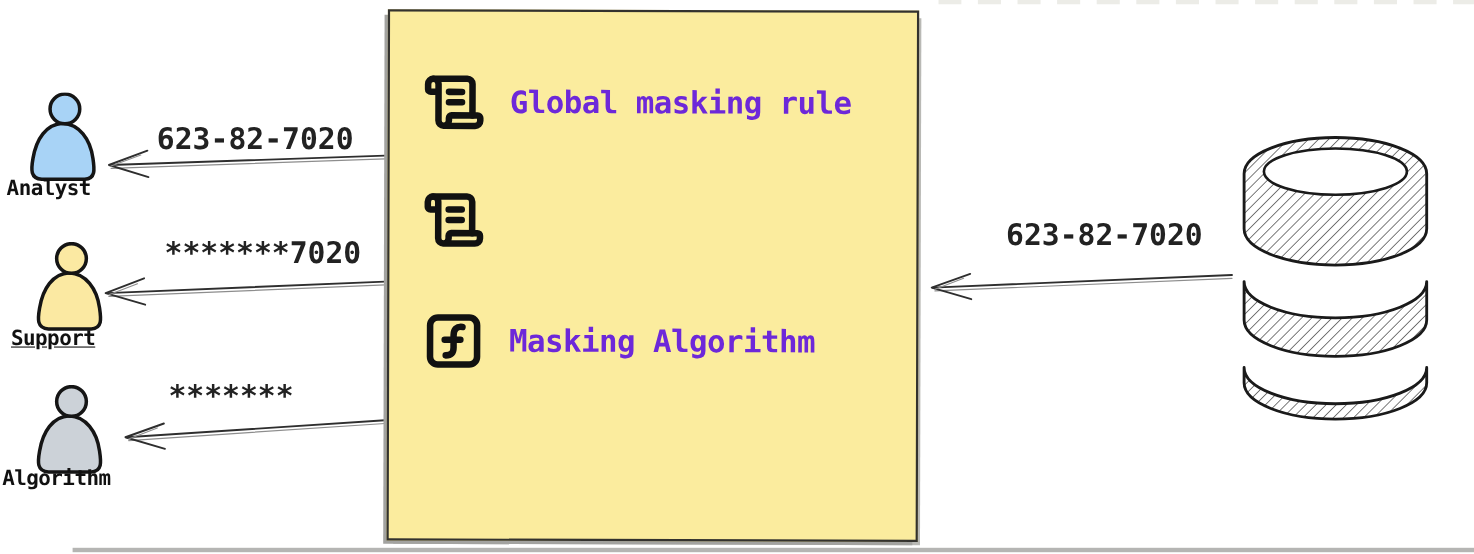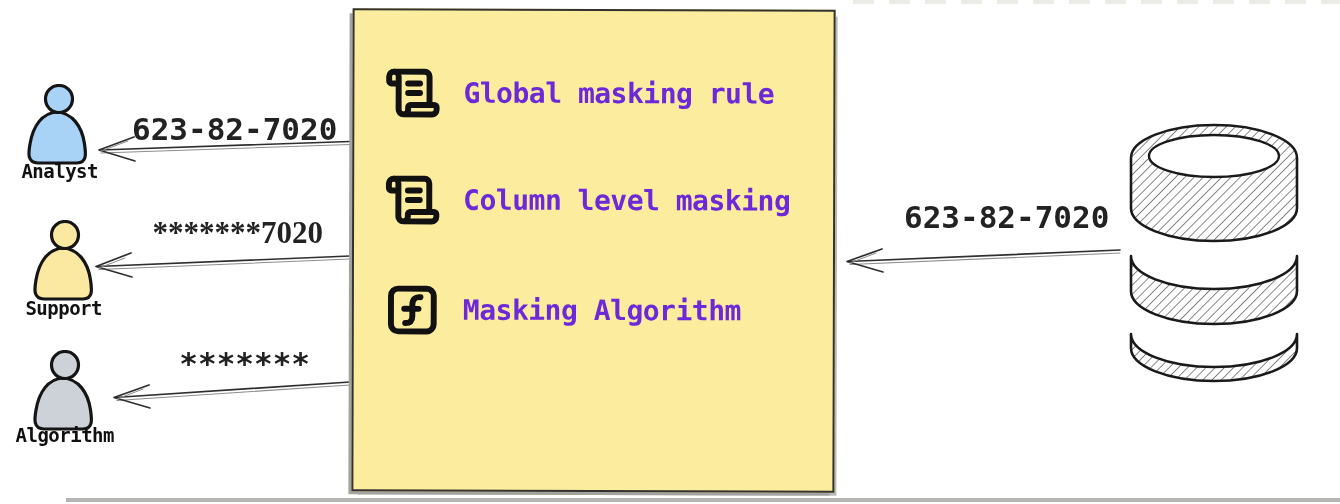--- a/index.html
+++ b/index.html
@@ -5,26 +5,26 @@
   html,body{margin:0;padding:0;background:#ffffff;}
   .stage{
     position:relative;width:1340px;height:504px;overflow:hidden;
     background:#ffffff;
     font-family:"DejaVu Sans Mono","Liberation Mono",monospace;
     color:#1d1d1d;
   }
   .abs{position:absolute;}
   
   .actor-label{
-    position:absolute;text-align:right;font-size:19px;font-weight:700;
+    position:absolute;text-align:left;font-size:19px;font-weight:700;
     color:#111;letter-spacing:-0.5px;white-space:nowrap;
   }
   
   .flow-label{
-    position:absolute;text-align:right;font-size:31px;font-weight:700;
+    position:absolute;text-align:center;font-size:27px;font-weight:700;
     color:#222;white-space:nowrap;letter-spacing:0px;
   }
   
   .panel{
     position:absolute;left:352px;top:9px;width:483px;height:483px;
     background:#fbec9e;border:2.5px solid #33322e;box-sizing:border-box;
     box-shadow:-4px 4px 0 -1px #a3a3a0, 4px 5px 0 -2px #b9b9b5;
     transform:rotate(0.15deg);
   }
   .panel-row{
@@ -52,21 +52,21 @@
       <circle cx="39" cy="15" r="13.5" stroke="#151515" stroke-width="3.2" fill="#a8d3f6"></circle>
     </svg>
     <div class="actor-label" style="left:6px;top:160px;width:92px;">Analyst</div>
   </div>
 
   <div>
     <svg class="abs" style="left:26px;top:220px;" width="74" height="82" viewBox="0 0 74 82">
       <path d="M 37,28 C 22,29 13,42 10,60 C 8.2,70 7.5,78.5 18,79 L 57,79 C 67,78.5 66,70 64.5,60 C 62,42 52,29 37,28 Z" stroke="#151515" stroke-width="3.2" stroke-linejoin="round" fill="#fbe9a2"></path>
       <circle cx="39" cy="15" r="13.5" stroke="#151515" stroke-width="3.2" fill="#fbe9a2"></circle>
     </svg>
-    <div class="actor-label" style="left:10px;top:297px;width:92px;">Support</div>
+    <div class="actor-label" style="left:10px;top:297px;width:92px;text-decoration:underline;">Support</div>
   </div>
 
   <div>
     <svg class="abs" style="left:26px;top:350px;" width="74" height="82" viewBox="0 0 74 82">
       <path d="M 37,28 C 22,29 13,42 10,60 C 8.2,70 7.5,78.5 18,79 L 57,79 C 67,78.5 66,70 64.5,60 C 62,42 52,29 37,28 Z" stroke="#151515" stroke-width="3.2" stroke-linejoin="round" fill="#ccd2d8"></path>
       <circle cx="39" cy="15" r="13.5" stroke="#151515" stroke-width="3.2" fill="#ccd2d8"></circle>
     </svg>
     <div class="actor-label" style="left:2px;top:424px;width:112px;">Algorithm</div>
   </div>
 
@@ -95,21 +95,21 @@
 
     <g>
       <path d="M1120,250 L850,261.5" stroke="#8d8d8d" stroke-width="1.1" transform="translate(0,3)"></path>
       <path d="M1120,250 L848,261.5" stroke="#2e2e2e" stroke-width="1.7"></path>
       <path d="M882,249 L847,261.5 L883,272" stroke="#2e2e2e" stroke-width="1.7"></path>
       <path d="M876,253 L850,263" stroke="#8d8d8d" stroke-width="1"></path>
     </g>
   </svg>
 
   <div class="flow-label" style="left:132px;top:111px;width:200px;">623-82-7020</div>
-  <div class="flow-label" style="left:123px;top:215px;width:200px;font-family:Liberation Serif, serif;">*******7020</div>
+  <div class="flow-label" style="left:139px;top:215px;width:200px;">*******7020</div>
   <div class="flow-label" style="left:110px;top:345px;width:200px;">*******</div>
   <div class="flow-label" style="left:904px;top:199px;width:200px;">623-82-7020</div>
 
   <div class="panel">
 
     <div class="panel-row" style="top:53px;">
       <svg class="row-icon" viewBox="0 0 24 24" fill="none" stroke="#111" stroke-width="2.5" stroke-linecap="round" stroke-linejoin="round">
         <path d="M15 12h-5"></path>
           <path d="M15 8h-5"></path>
           <path d="M19 17V5a2 2 0 0 0-2-2H4"></path>
@@ -118,21 +118,20 @@
       <span class="row-label">Global masking rule</span>
     </div>
 
     <div class="panel-row" style="top:160px;">
       <svg class="row-icon" viewBox="0 0 24 24" fill="none" stroke="#111" stroke-width="2.5" stroke-linecap="round" stroke-linejoin="round">
         <path d="M15 12h-5"></path>
           <path d="M15 8h-5"></path>
           <path d="M19 17V5a2 2 0 0 0-2-2H4"></path>
         <path d="M8 21h12a2 2 0 0 0 2-2v-1a1 1 0 0 0-1-1H11a1 1 0 0 0-1 1v1a2 2 0 1 1-4 0V5a2 2 0 1 0-4 0v2a1 1 0 0 0 1 1h3"></path>
       </svg>
-      <span class="row-label">Column level masking</span>
     </div>
 
     <div class="panel-row" style="top:270px;justify-content:space-between;">
       <svg class="row-icon" viewBox="0 0 24 24" fill="none" stroke="#111" stroke-width="2.5" stroke-linecap="round" stroke-linejoin="round">
         <rect width="18" height="18" x="3" y="3" rx="3"></rect>
         <path d="M9 17.5c2.2 0 3-1.1 3-3V9.8c0-2.2 1.1-3.5 3.4-3.2"></path>
         <path d="M8.6 11.5h6"></path>
       </svg>
       <span class="row-label">Masking Algorithm</span>
     </div>

